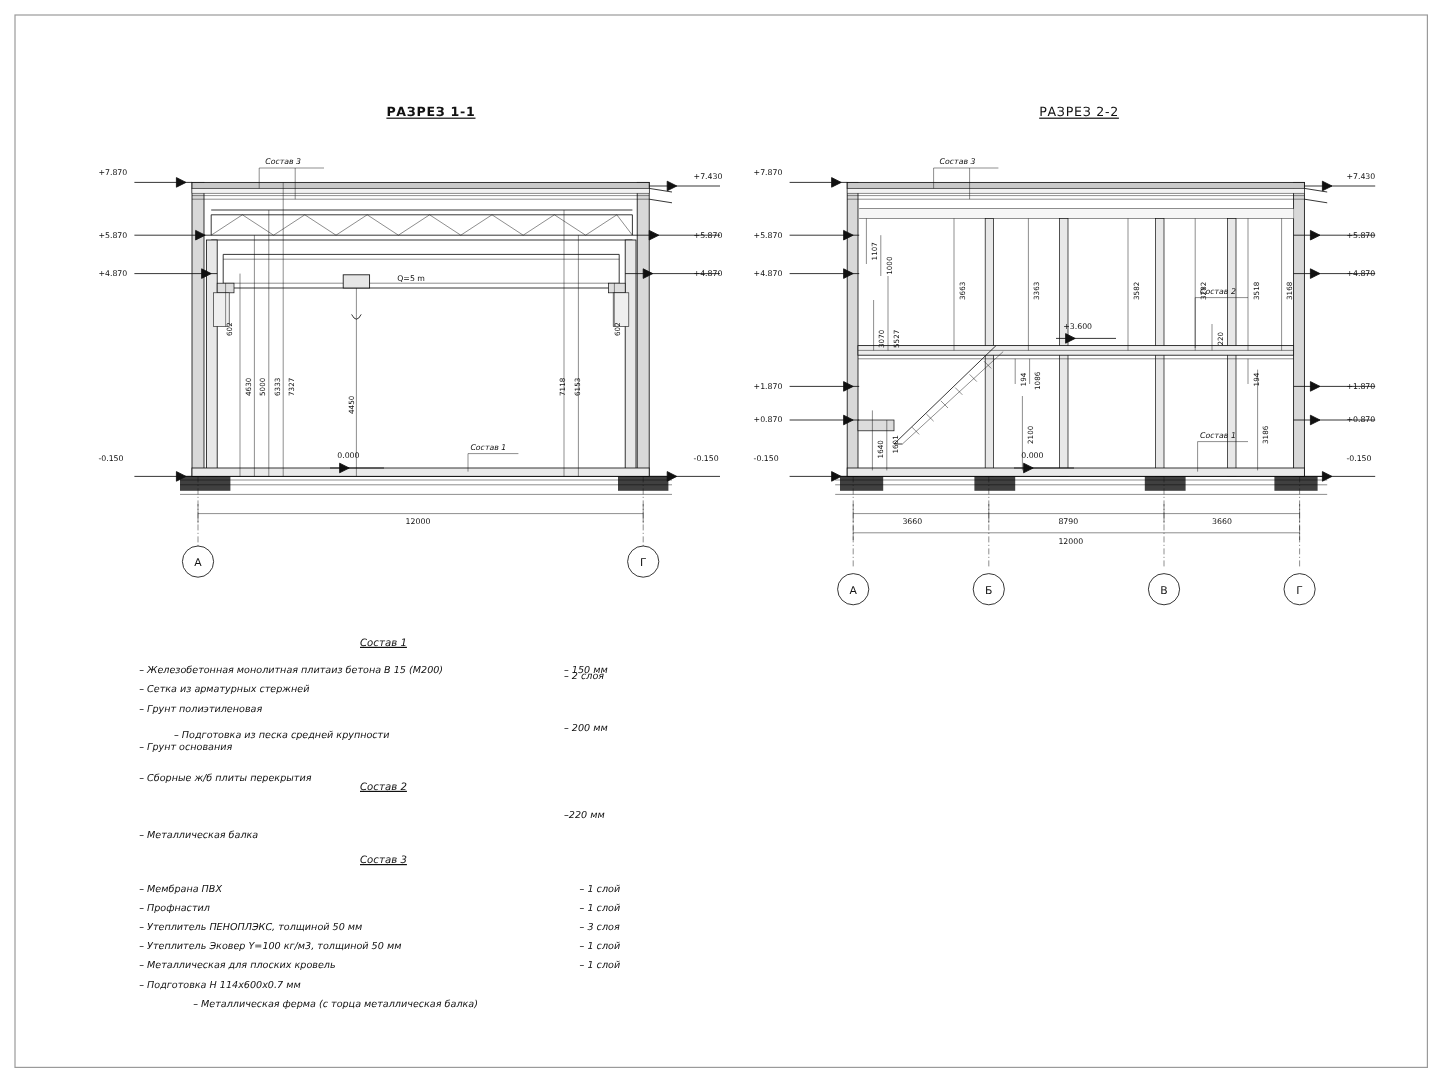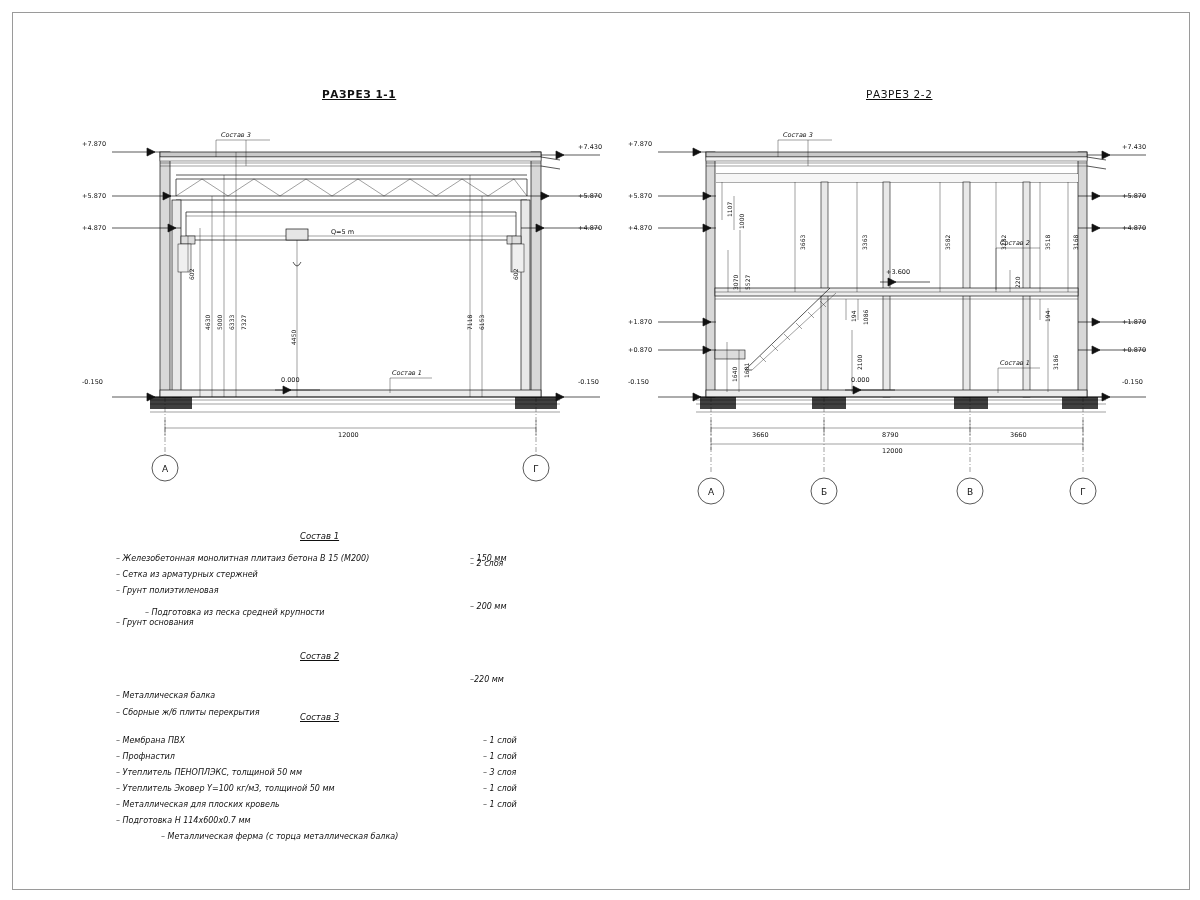--- a/index.html
+++ b/index.html
@@ -371,21 +371,21 @@
   <div class="legend-i" style="left:116px;top:570px;">– Сетка из арматурных стержней</div>
   <div class="legend-v" style="left:470px;top:570px;"></div>
   <div class="legend-i" style="left:116px;top:586px;">– Грунт полиэтиленовая</div>
   <div class="legend-v" style="left:470px;top:559px;font-style:italic;">– 2 слоя</div>
   <div class="legend-i" style="left:116px;top:608px;margin-left:29px;">– Подготовка из песка средней крупности</div>
   <div class="legend-v" style="left:470px;top:602px;">– 200 мм</div>
   <div class="legend-i" style="left:116px;top:618px;">– Грунт основания</div>
   <div class="legend-v" style="left:470px;top:618px;"></div>
 
   <div class="legend-h" style="left:300px;top:651px;">Состав 2</div>
-  <div class="legend-i" style="left:116px;top:708px;">– Сборные ж/б плиты перекрытия</div>
+  <div class="legend-i" style="left:116px;top:644px;">– Сборные ж/б плиты перекрытия</div>
   <div class="legend-v" style="left:470px;top:675px;">–220 мм</div>
   <div class="legend-i" style="left:116px;top:691px;">– Металлическая балка</div>
   <div class="legend-v" style="left:470px;top:691px;"></div>
 
   <div class="legend-h" style="left:300px;top:712px;">Состав 3</div>
   <div class="legend-i" style="left:116px;top:736px;">– Мембрана ПВХ</div>
   <div class="legend-v" style="left:483px;top:736px;">– 1 слой</div>
   <div class="legend-i" style="left:116px;top:752px;">– Профнастил</div>
   <div class="legend-v" style="left:483px;top:752px;">– 1 слой</div>
   <div class="legend-i" style="left:116px;top:768px;">– Утеплитель ПЕНОПЛЭКС, толщиной 50 мм</div>

